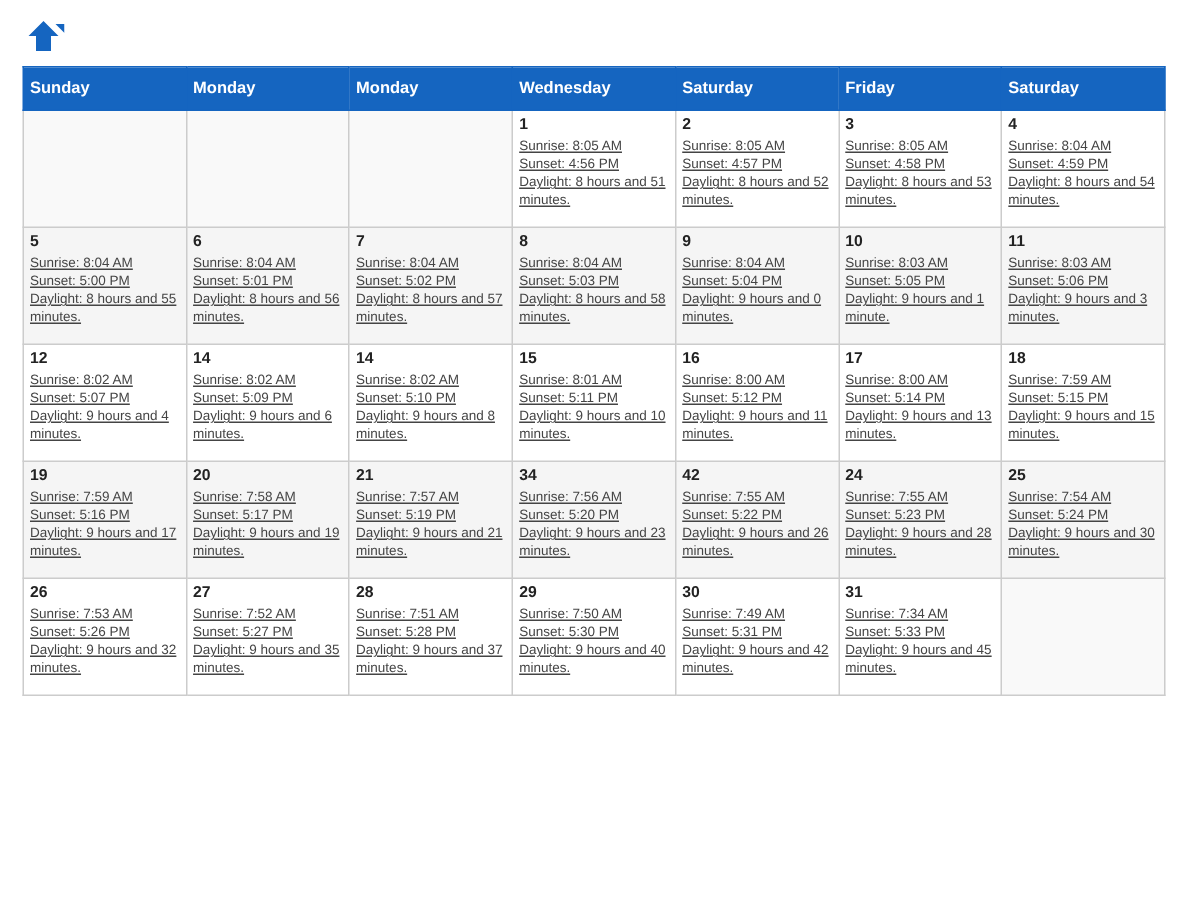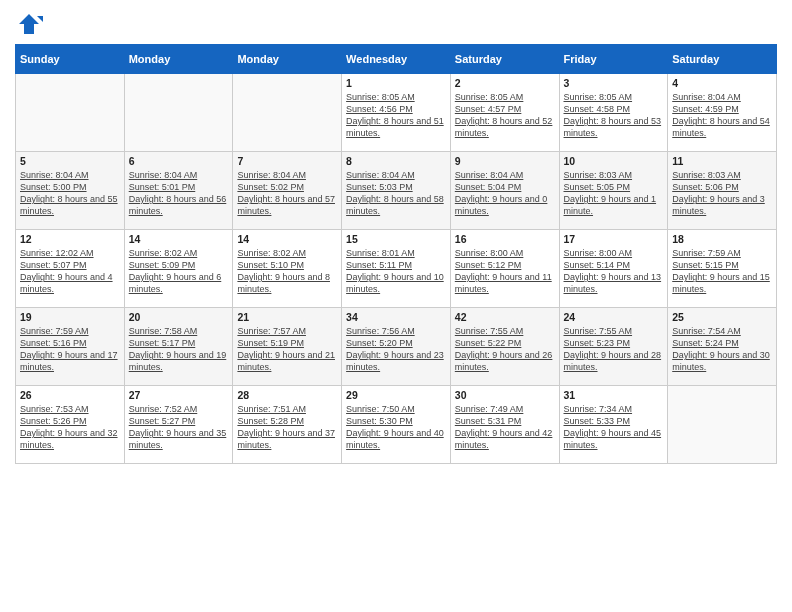--- a/index.html
+++ b/index.html
@@ -199,21 +199,21 @@
           <td>
             <span class="day-num">11</span>
             <div class="cell-text">Sunrise: 8:03 AM
 Sunset: 5:06 PM
 Daylight: 9 hours and 3 minutes.</div>
           </td>
         </tr>
         <tr>
           <td>
             <span class="day-num">12</span>
-            <div class="cell-text">Sunrise: 12:02 AM
+            <div class="cell-text">Sunrise: 8:02 AM
 Sunset: 5:07 PM
 Daylight: 9 hours and 4 minutes.</div>
           </td>
           <td>
             <span class="day-num">14</span>
             <div class="cell-text">Sunrise: 8:02 AM
 Sunset: 5:09 PM
 Daylight: 9 hours and 6 minutes.</div>
           </td>
           <td>

